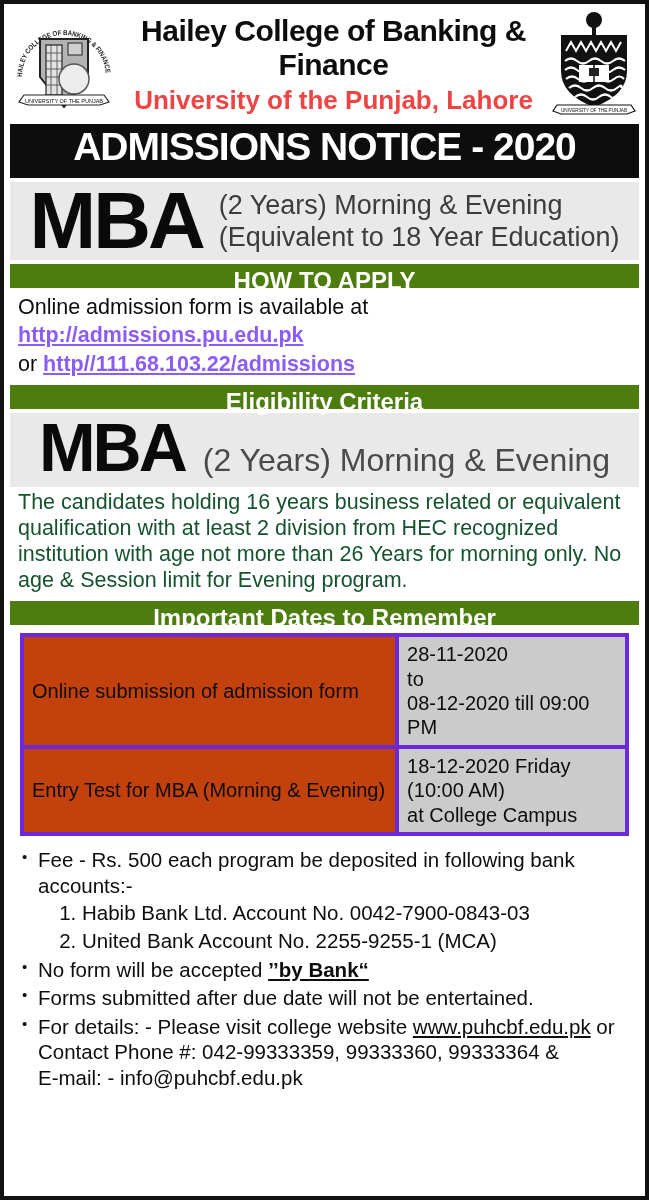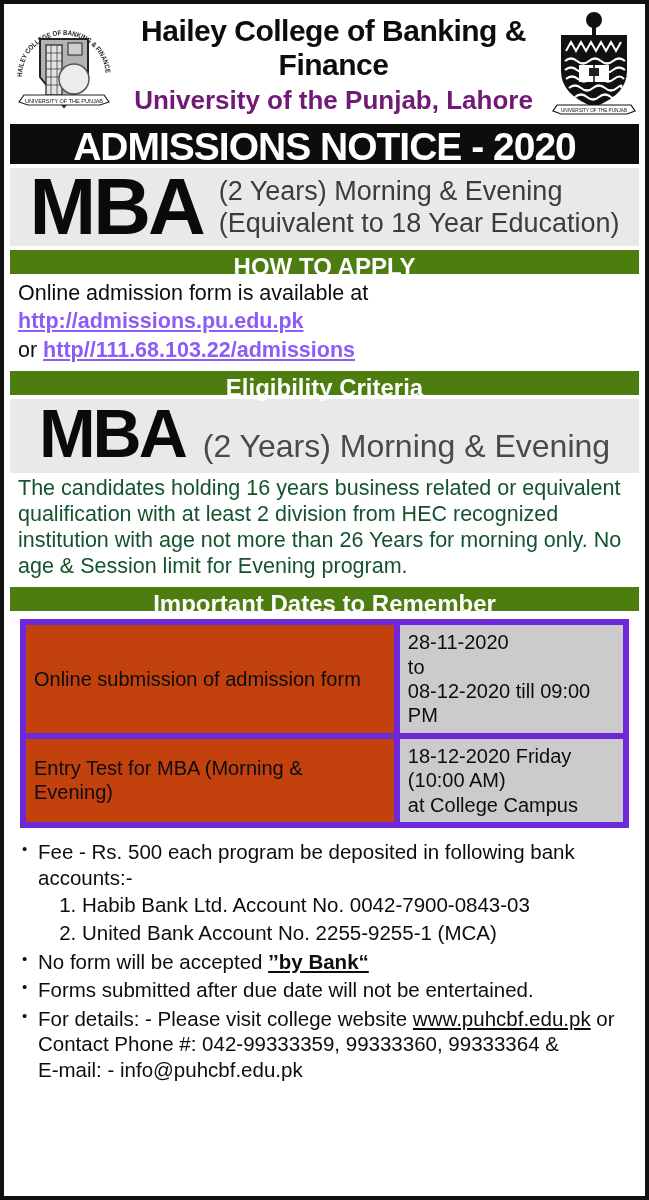--- a/index.html
+++ b/index.html
@@ -8,27 +8,27 @@
   .page {
     width:649px; height:1200px; margin:0 auto;
     border:4px solid #111; background:#fff;
     padding:5px 6px; overflow:hidden; position:relative;
   }
 
   
   .header { display:flex; align-items:center; justify-content:space-between; height:112px; padding:0 2px; }
   .header-titles { flex:1; text-align:center; }
   .college-name { font-size:30px; font-weight:700; letter-spacing:-0.5px; color:#0d0d0d; }
-  .university-name { font-size:26px; font-weight:700; color:#701a75; margin-top:3px; }
+  .university-name { font-size:26px; font-weight:700; color:#ef4444; margin-top:3px; }
   .crest { flex:0 0 auto; }
 
   
   .notice-banner {
     margin-top:3px; background:#0d0d0d; color:#fff; text-align:center;
-    font-size:39px; font-weight:800; letter-spacing:-1px; line-height:45px; height:40px;
+    font-size:39px; font-weight:800; letter-spacing:-1px; line-height:45px; height:54px;
   }
 
   
   .hero { margin-top:4px; background:#e9e9e9; display:flex; justify-content:center; padding:2px 4px; }
   .hero1 { align-items:center; gap:16px; height:78px; }
   .hero-degree { font-size:80px; font-weight:800; letter-spacing:-3px; line-height:0.85; color:#0a0a0a; }
   .hero-lines { font-size:27px; color:#3c3c3c; line-height:1.2; }
   .hero2 { align-items:baseline; gap:18px; height:74px; padding-top:0; }
   .hero2 .hero-degree2 { font-size:68px; font-weight:800; letter-spacing:-3px; line-height:1.02; color:#0a0a0a; }
   .hero2 .hero-detail { font-size:32px; color:#4a4a4a; }
@@ -41,21 +41,21 @@
 
   
   .apply-text { padding:5px 8px 3px; font-size:21.5px; line-height:1.32; color:#0d0d0d; }
   .link { font-weight:700; text-decoration:underline; color:#8b5cf6; cursor:pointer; }
 
   
   .criteria { padding:3px 8px 4px; font-size:21.5px; line-height:1.2; color:#14532d; }
 
   
   .dates-table { width:calc(100% - 20px); margin:8px 10px 6px; border-collapse:collapse; }
-  .dates-table td { border:6px solid #6d28d9; font-size:20px; line-height:1.22; padding:5px 8px; vertical-align:middle; color:#0d0d0d; }
+  .dates-table td { border:4px solid #6d28d9; font-size:20px; line-height:1.22; padding:5px 8px; vertical-align:middle; color:#0d0d0d; }
   .dates-table .event-cell { width:62%; }
   .dates-table .date-cell { white-space:pre-line; }
   .row-shaded .event-cell { background:#c2410c; }
   .row-shaded .date-cell { background:#cbcbcb; }
 
   
   .notes { list-style:none; padding:2px 8px 0 6px; font-size:20.5px; line-height:1.25; color:#0d0d0d; }
   .notes > li { position:relative; padding-left:22px; margin:3px 0; }
   .notes > li::before { content:"\2022"; position:absolute; left:6px; top:1px; font-size:15px; color:#111; }
   .accounts { list-style:decimal; margin:2px 0 2px 30px; padding-left:14px; }

